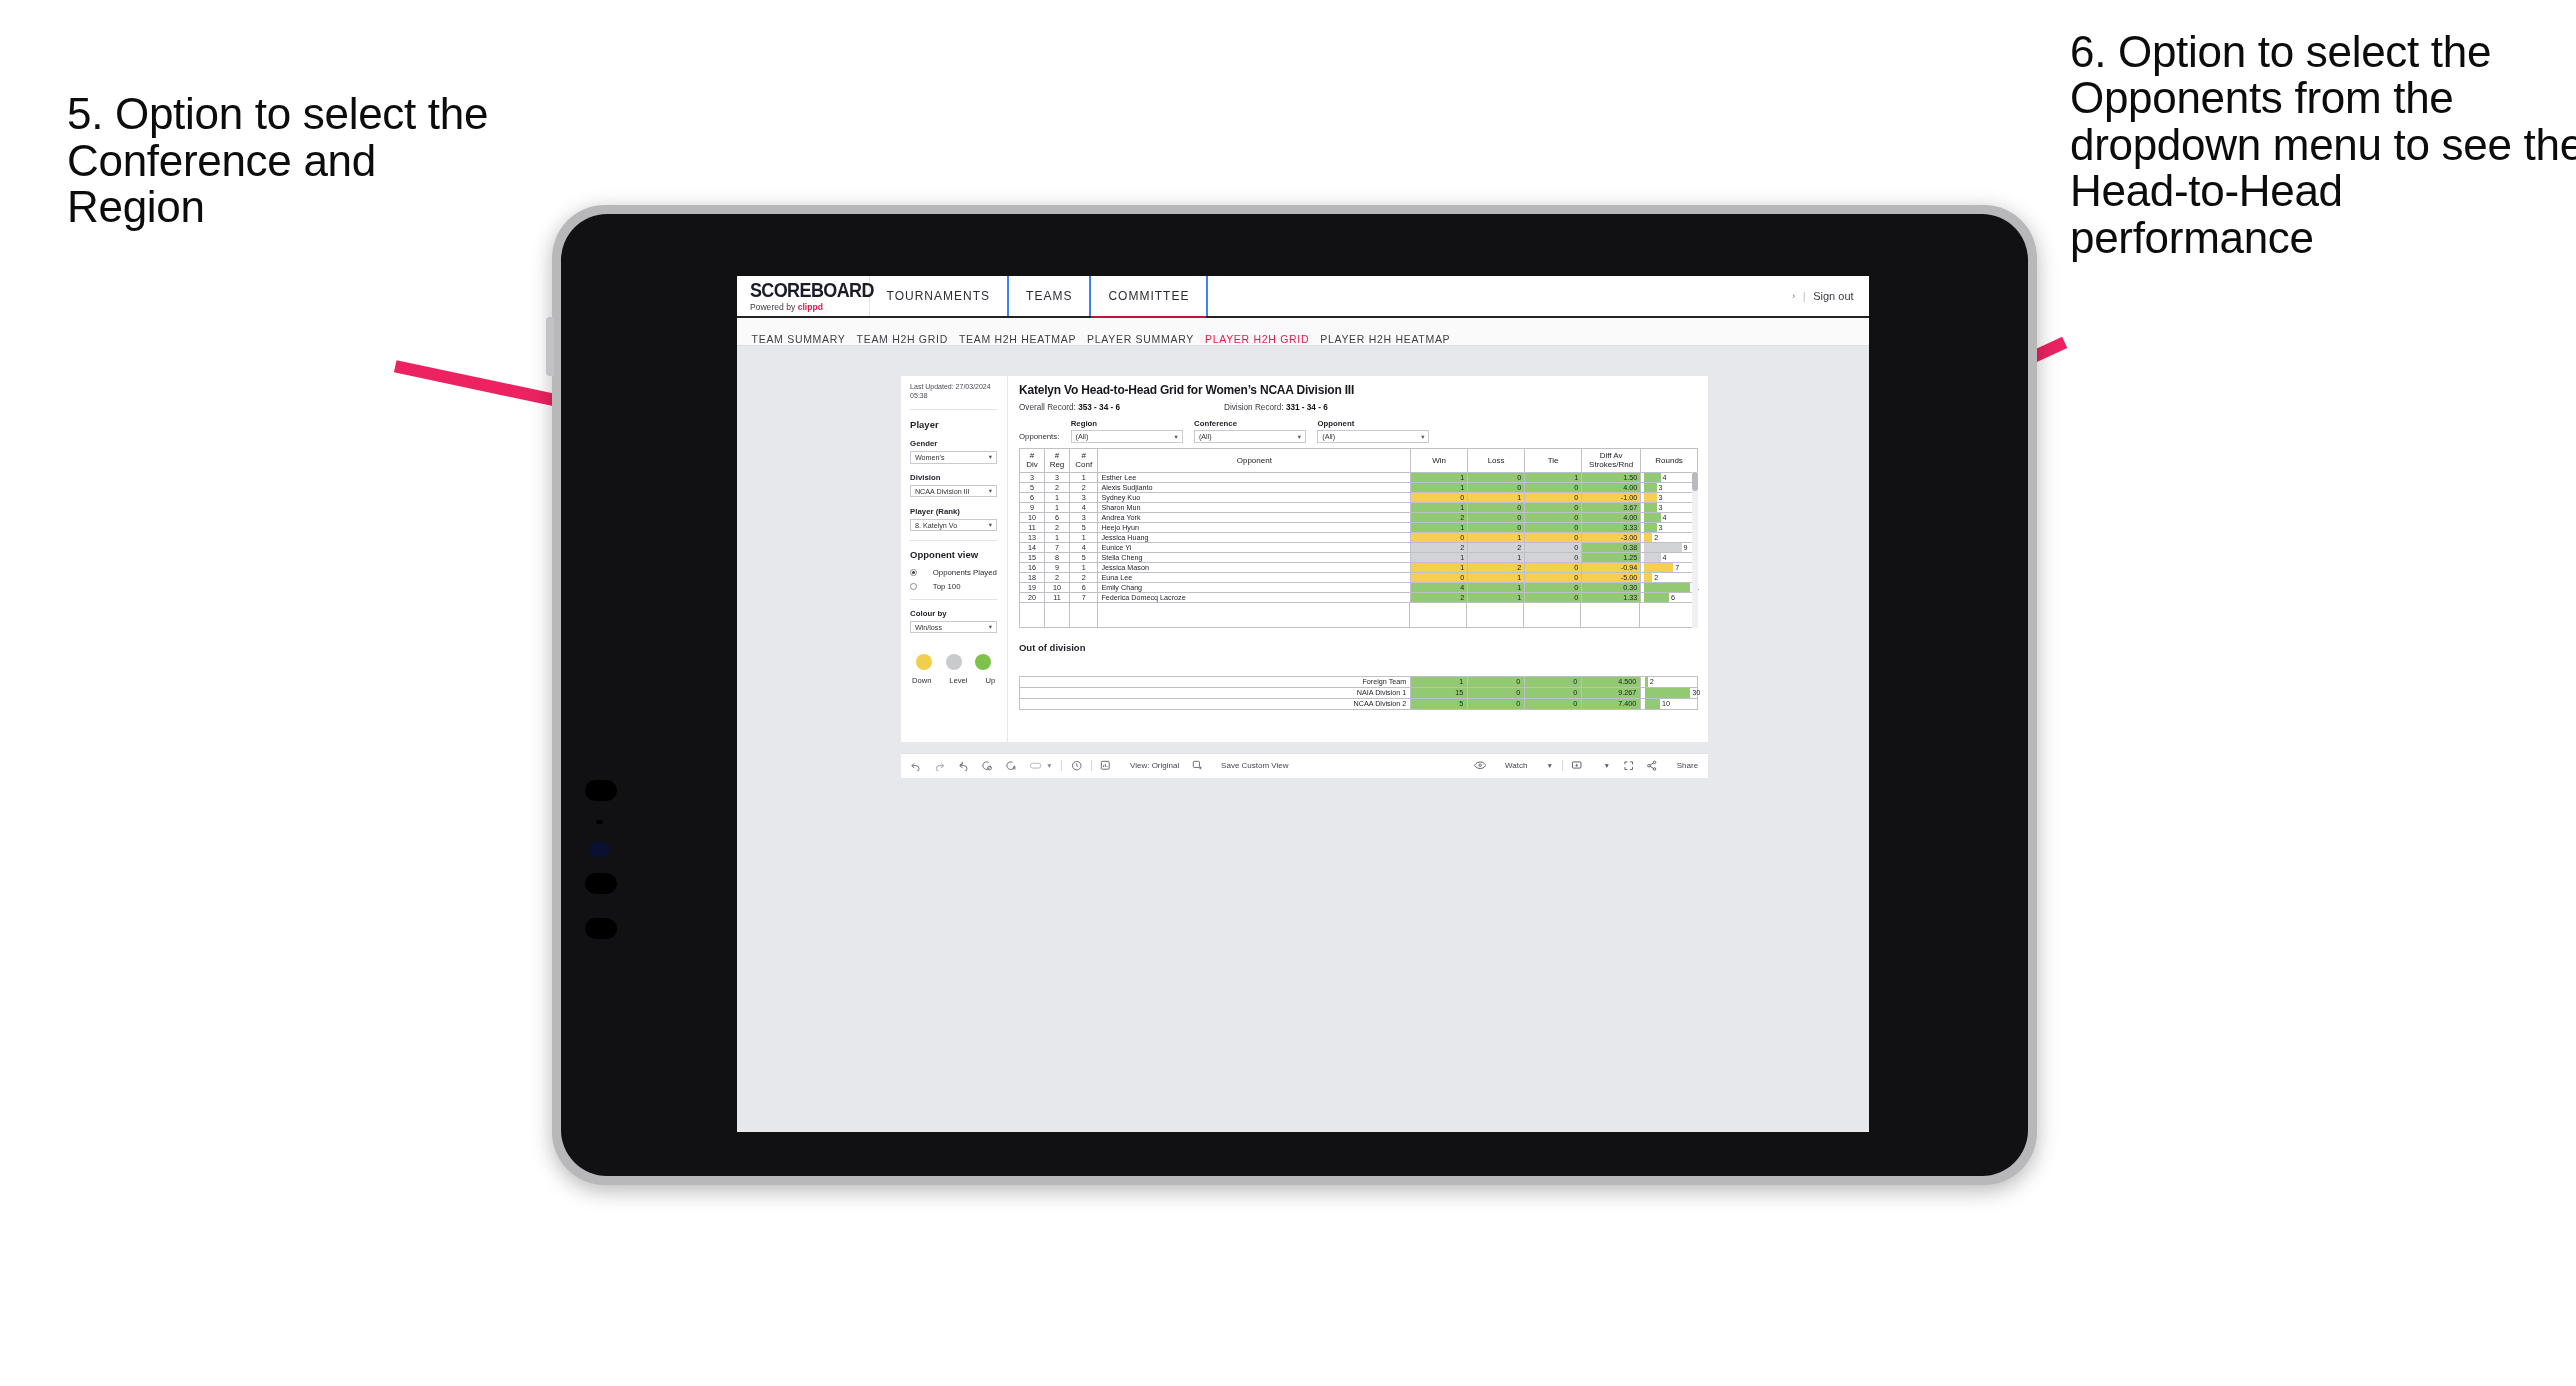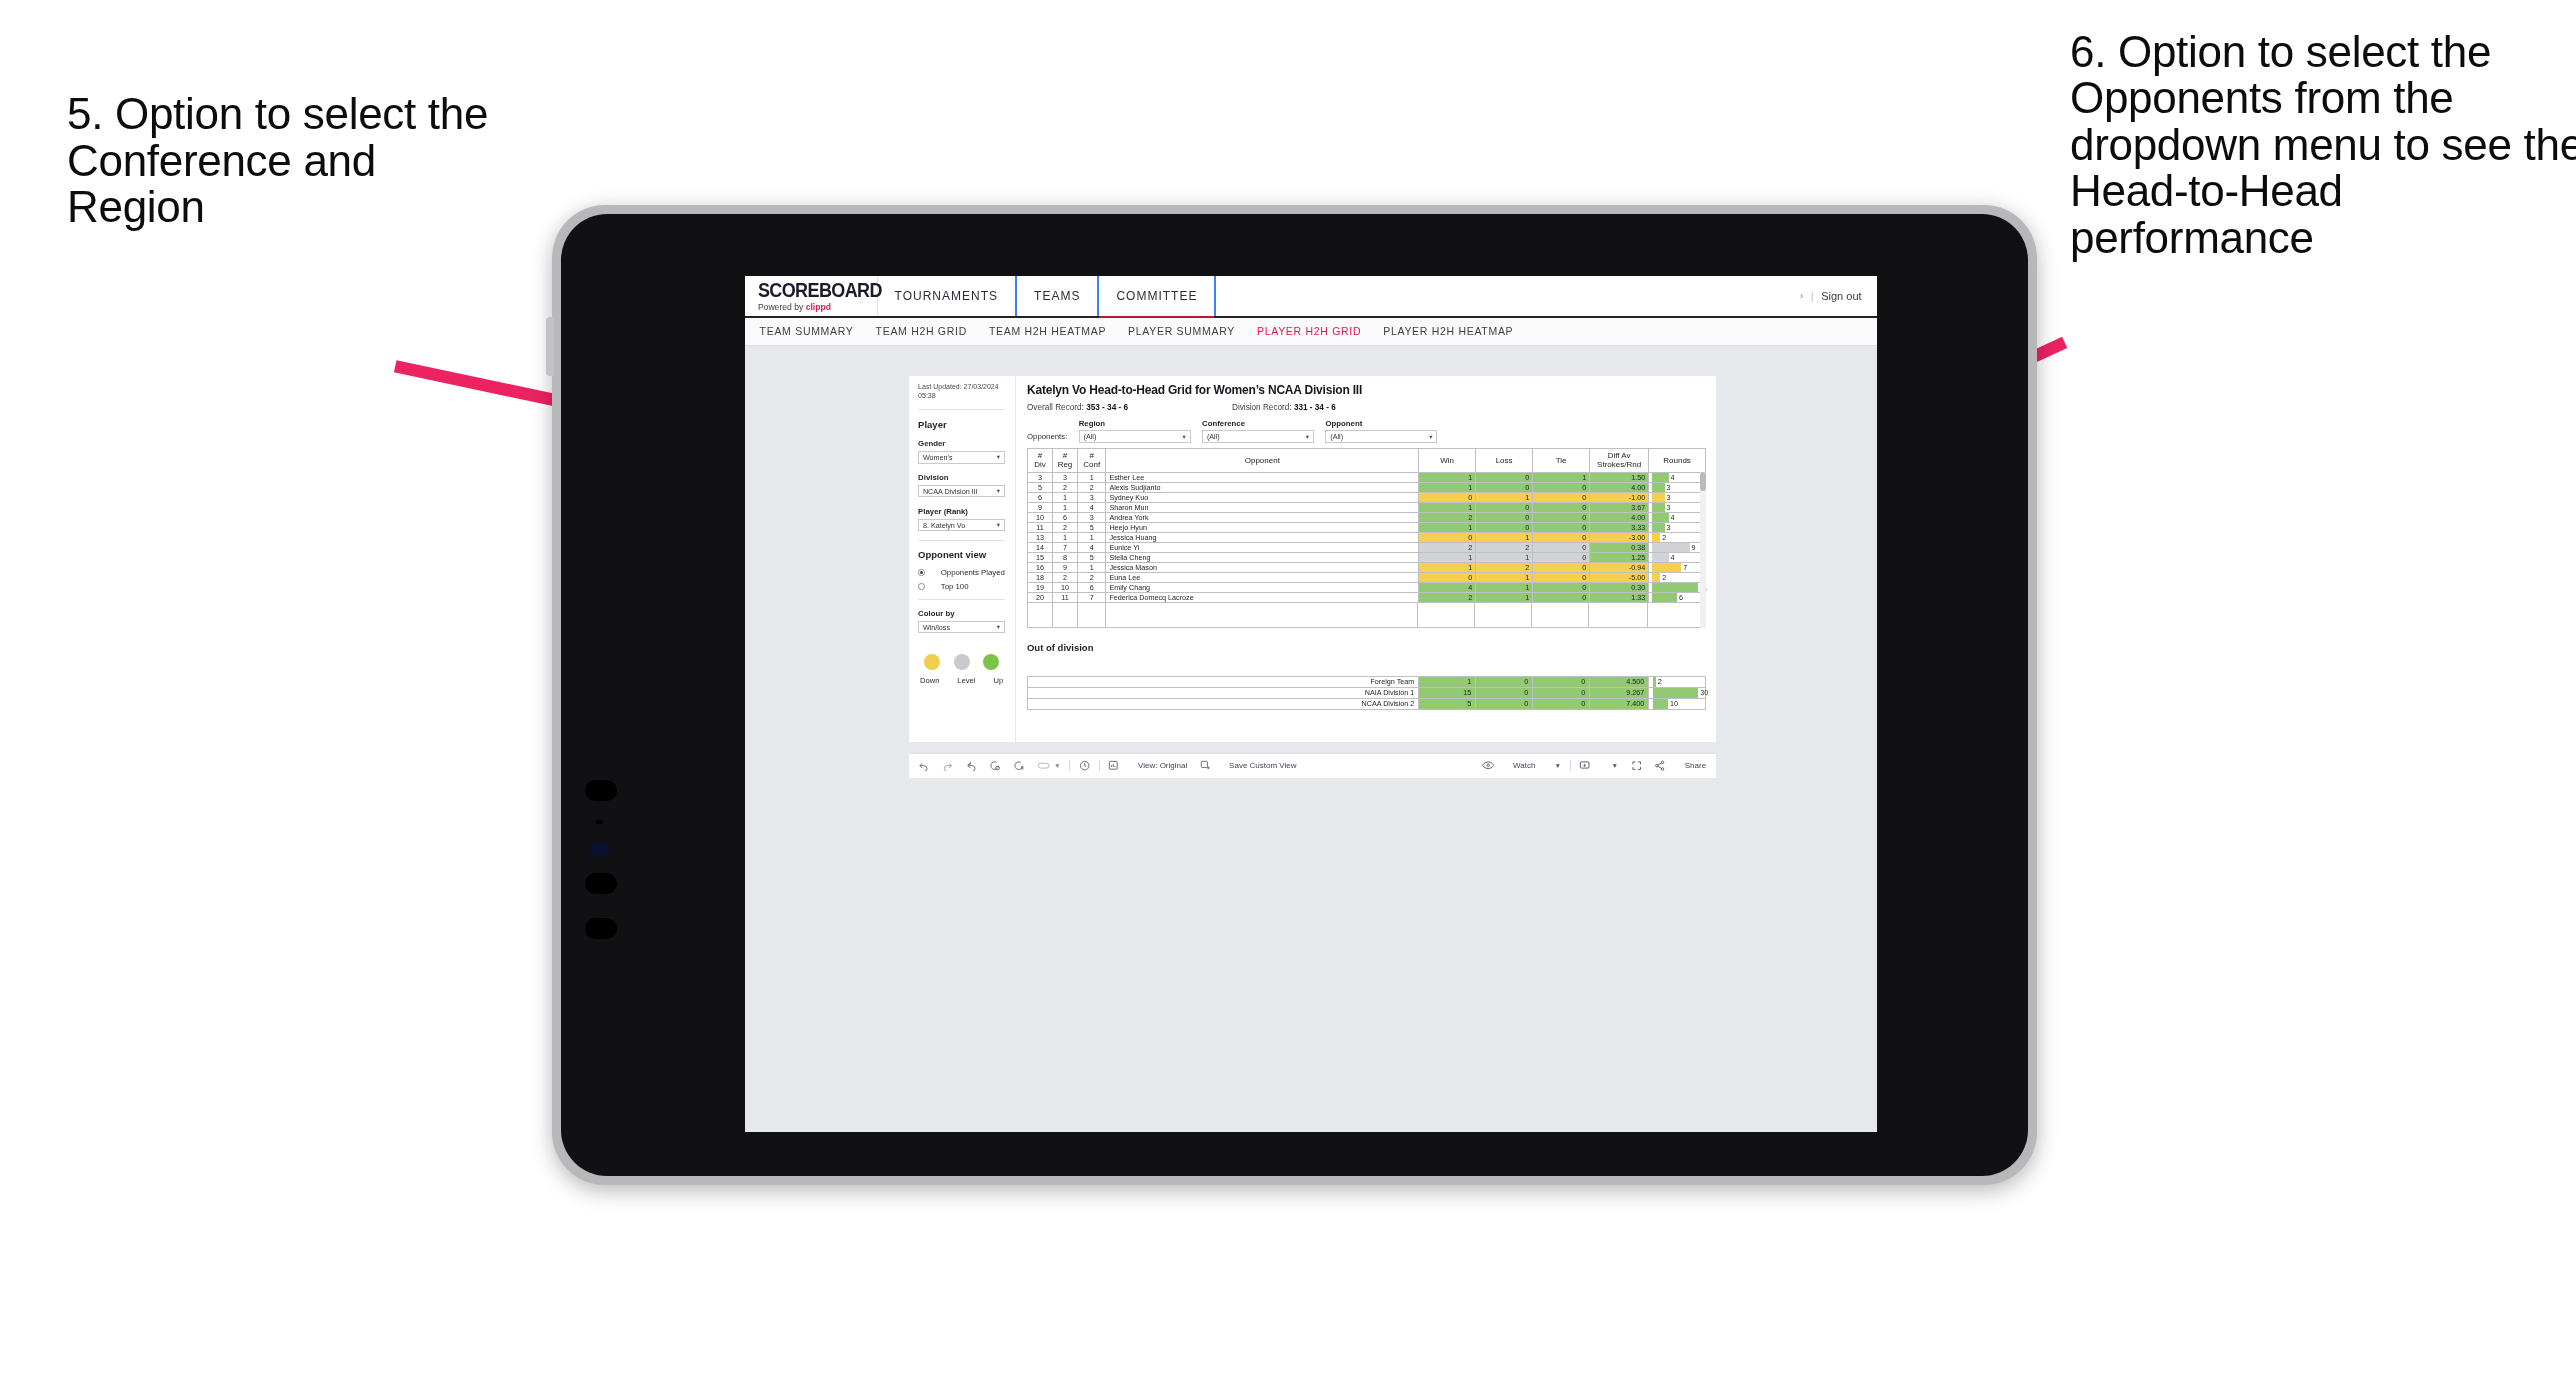--- a/index.html
+++ b/index.html
@@ -53,21 +53,21 @@
     border-radius: 50%;
   }
   #speaker-a { left: 24px; top: 566px; width: 32px; height: 21px; background:#000; border-radius: 10.5px; }
   #speaker-b { left: 35px; top: 606px; width: 7.6px;  height: 4.8px;  background:#000; border-radius: 2.9px; }
   #speaker-c { left: 28.5px; top: 628px; width: 21px; height: 15px; background:#0a1030; border-radius: 7.6px; }
   #speaker-d { left: 24px; top: 659px; width: 32px; height: 21px; background:#000; border-radius: 10.5px; }
   #speaker-e { left: 24px; top: 704px; width: 32px; height: 21px; background:#000; border-radius: 10.5px; }
 
   #screen {
     position: absolute;
-    left: 184px; top: 62px;
+    left: 176px; top: 62px;
     width: 1132px; height: 856px;
     background: #e7e8ec;
     overflow: hidden;
   }
 
   
   #app-header {
     height: 42px; background: #fff;
     border-bottom: 2.9px solid #222;
     display: flex; align-items: stretch;
@@ -104,22 +104,22 @@
     margin-left: auto; display: flex; align-items: center; gap: 7.6px;
     padding-right: 15px; font-size: 11px; color: #3a3a42;
   }
   #signout-wrap .sep { color:#bdbdc4; }
   #signout-wrap .chev { font-size: 9.5px; color:#6b6b74; }
 
   
   #subnav {
     height: 28.5px; background: #fafafa;
     border-bottom: 1px solid #dedee2;
-    display: flex; align-items: center;
-    padding-left: 15px; gap: 22px;
+    display: flex; align-items: flex-end;
+    padding-left: 15px; gap: 11px;
   }
   .subnav-item {
     font-size: 10.5px; letter-spacing: 0.7px; color: #3d3d45; cursor: pointer;
   }
   .subnav-item.active { color: #e8174c; }
 
   
   #canvas {
     position: absolute; left: 0; right: 0; top: 73px; bottom: 0;
     background: #e7e8ec;

